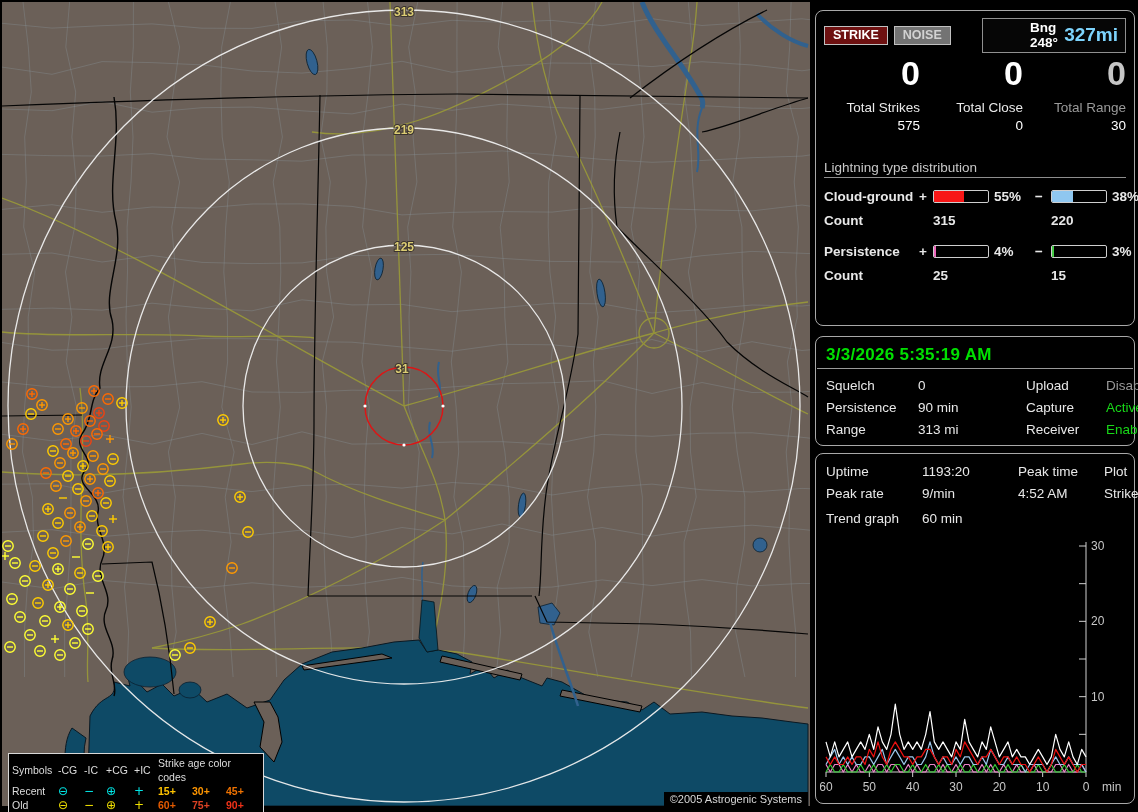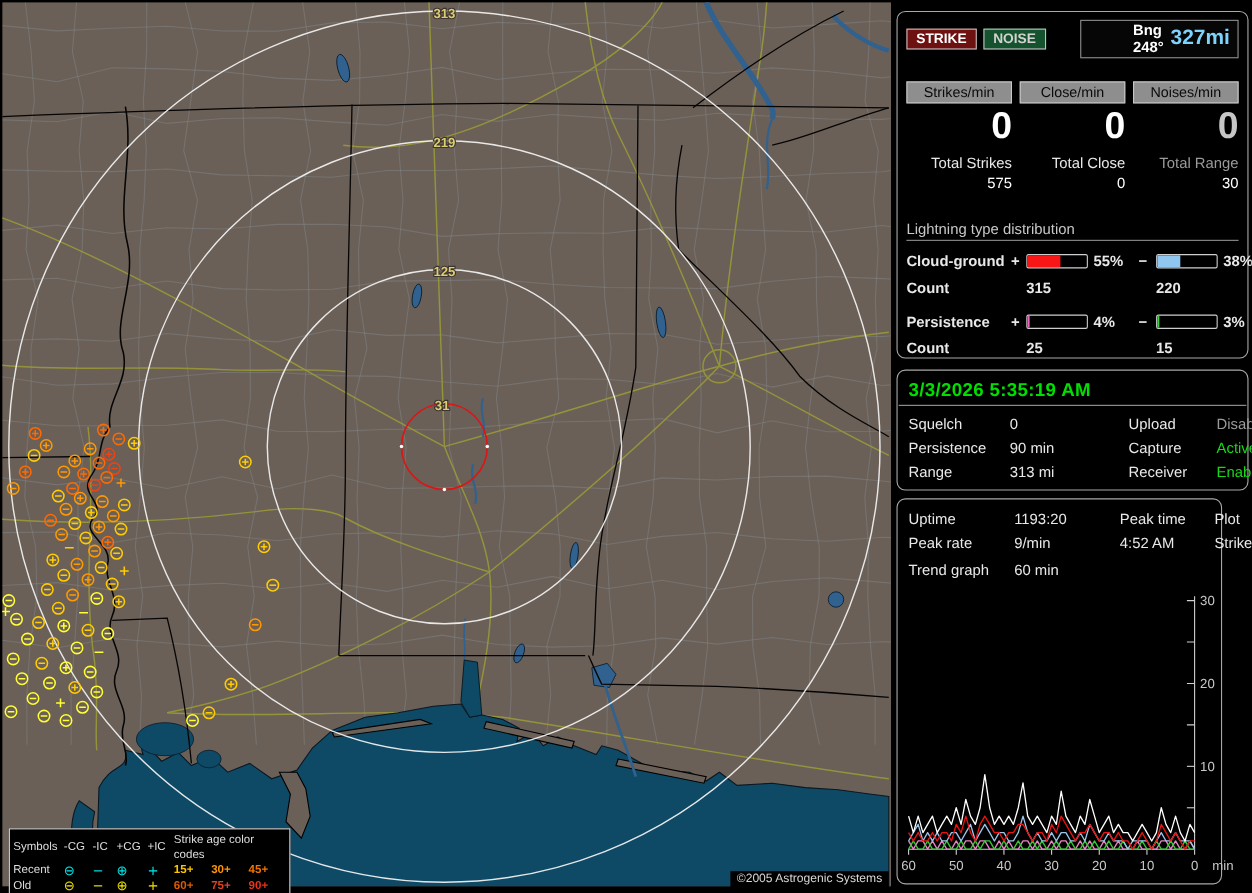--- a/index.html
+++ b/index.html
@@ -12,26 +12,26 @@
     border:1px solid #d8d8d8;font-size:10.5px;color:#ddd;padding:2px 3px;line-height:14px;}
   .lg-row{display:grid;grid-template-columns:46px 26px 22px 28px 24px 34px 34px 34px;align-items:center;}
   .lg-sym{font-family:"DejaVu Sans",sans-serif;font-size:12px;text-align:left;}
   .lg-age{font-weight:bold;}
   #copyright{position:absolute;right:2px;bottom:2px;background:#000;color:#d8d8d8;
     font-size:11px;padding:1px 6px 2px 6px;}
   
   .panel{position:absolute;background:#000;border:1px solid #a8a8a8;border-radius:8px;box-sizing:border-box;}
   #box-counters{left:815px;top:10px;width:320px;height:316px;}
   #box-status{left:815px;top:336px;width:320px;height:110px;}
-  #box-session{left:815px;top:453px;width:296px;height:351px;}
+  #box-session{left:815px;top:453px;width:320px;height:351px;}
   
   .toolbar{display:flex;align-items:center;gap:6px;margin:7px 8px 0 8px;}
   .btn{font-size:12.5px;font-weight:bold;padding:1px 8px 2px 8px;border:1px solid #c0c0c0;cursor:pointer;}
   .btn-strike{background:#6e1111;color:#fff;}
-  .btn-noise{background:#14532d;color:#d2d2d2;}
+  .btn-noise{background:#737373;color:#d2d2d2;}
   .bng{margin-left:auto;display:flex;justify-content:space-between;align-items:center;
     border:1px solid #909090;background:#060606;width:128px;padding:1px 7px 2px 7px;}
   .bng b{font-size:13.5px;color:#fff;padding-left:40px;}
   .bng .mi{font-size:19px;font-weight:bold;color:#7dd3fc;text-align:center;}
   
   .cols{display:grid;grid-template-columns:1fr 1fr 1fr;column-gap:7px;padding:0 8px;}
   .chip{margin-top:21px;background:#8e8e8e;color:#0a0a0a;border:1px solid #c6c6c6;
     font-size:13px;text-align:center;padding:1px 0 2px 0;}
   .rate{font-size:34px;font-weight:bold;text-align:right;line-height:40px;color:#fff;}
   .dim .rate{color:#c6c6c6;}
@@ -579,25 +579,20 @@
   <div class="panel" id="box-counters">
     <div class="toolbar">
       <span class="btn btn-strike">STRIKE</span>
       <span class="btn btn-noise">NOISE</span>
       <span class="bng">
         <b>Bng 248°</b>
         <span class="mi">327mi</span>
       </span>
     </div>
     <div class="cols">
-      <div class="chip">Strikes/min</div>
-      <div class="chip">Close/min</div>
-      <div class="chip">Noises/min</div>
-    </div>
-    <div class="cols">
       <div class="rate">0</div>
       <div class="rate">0</div>
       <div class="dim">
           <div class="rate">0</div>
         </div>
     </div>
     <div class="cols">
       <div class="tlabel">Total Strikes</div>
       <div class="tlabel">Total Close</div>
       <div class="dim">

